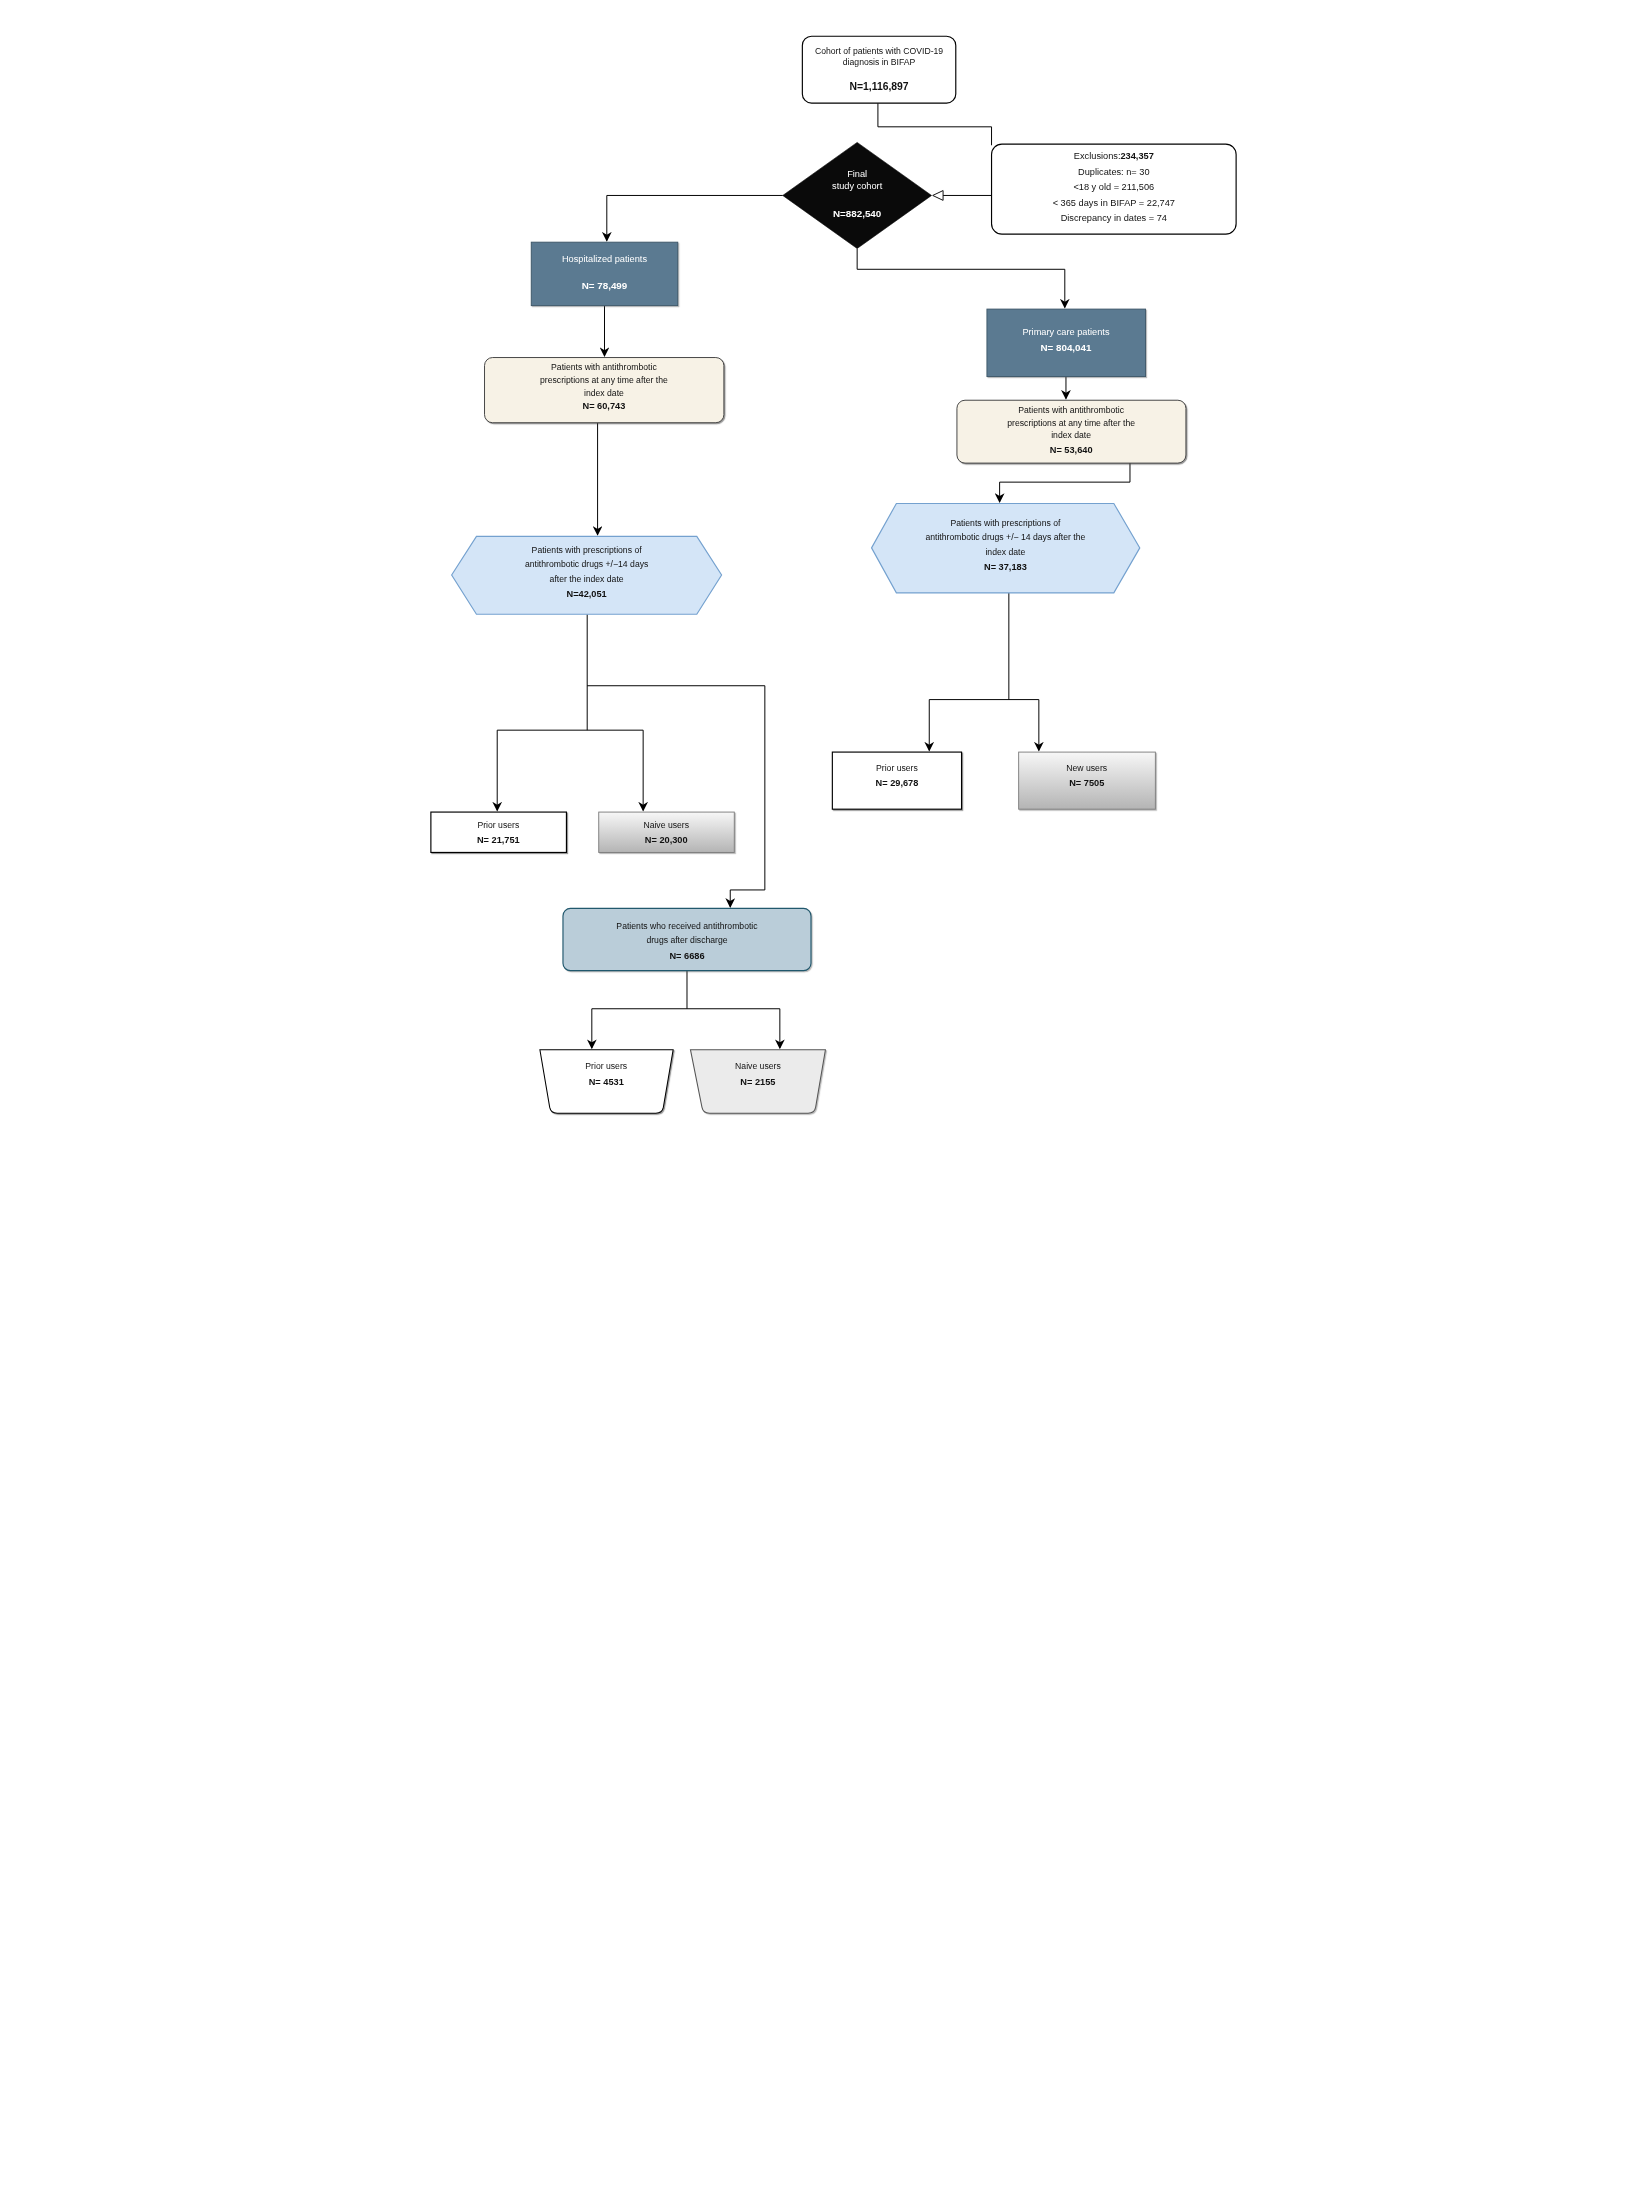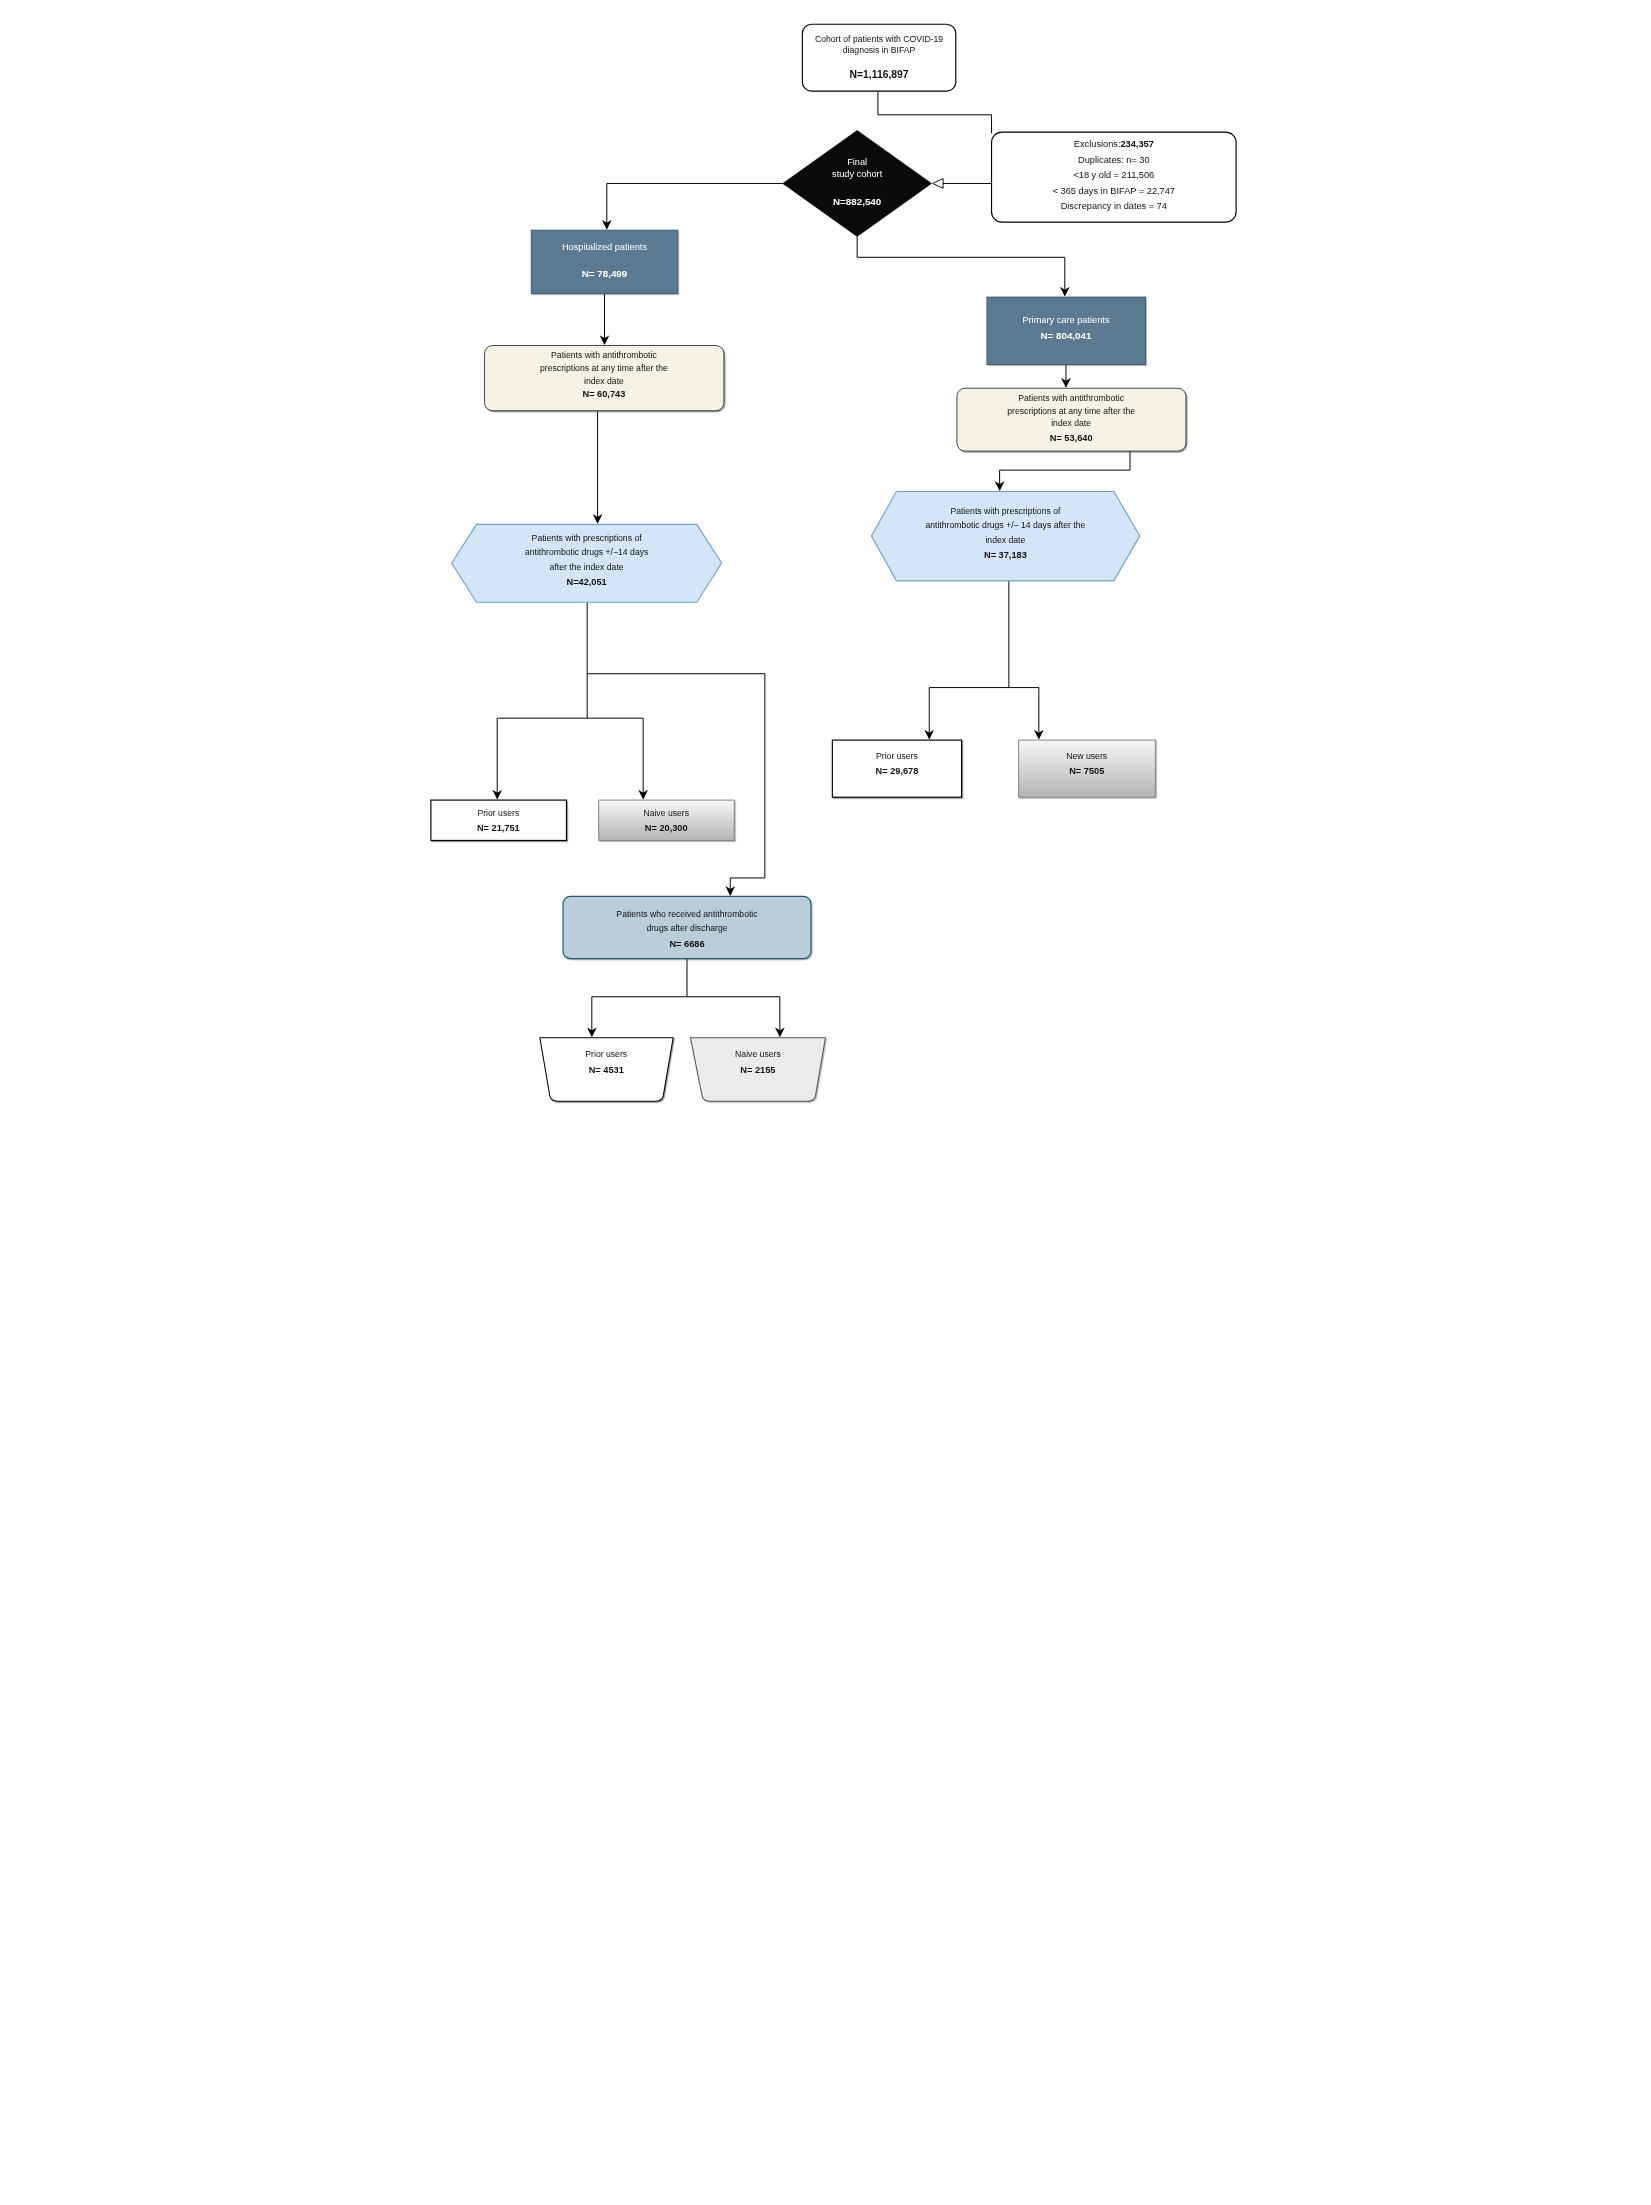--- a/index.html
+++ b/index.html
@@ -1,16 +1,16 @@
 <!DOCTYPE html>
 <html style="font-size:9.2px"><head>
 <meta charset="utf-8">
 <style>
   html,body{margin:0;padding:0;background:#ffffff;}
-  .stage{width:826px;margin:4px auto;background:#ffffff;text-align:right;}
+  .stage{width:826px;margin:16px auto;background:#ffffff;text-align:right;}
   svg{display:block;font-family:"Liberation Sans",sans-serif;}
   text{fill:#111111;}
   .t   {font-size:15px;}
   .tb  {font-size:16px;font-weight:bold;}
   .tsm {font-size:15px;}
   .tw  {font-size:16px;fill:#ffffff;}
   .twb {font-size:17px;font-weight:bold;fill:#ffffff;}
   .tex {font-size:16px;}
   .texb{font-size:16px;font-weight:bold;}
   .tnL {font-size:18px;font-weight:bold;}

